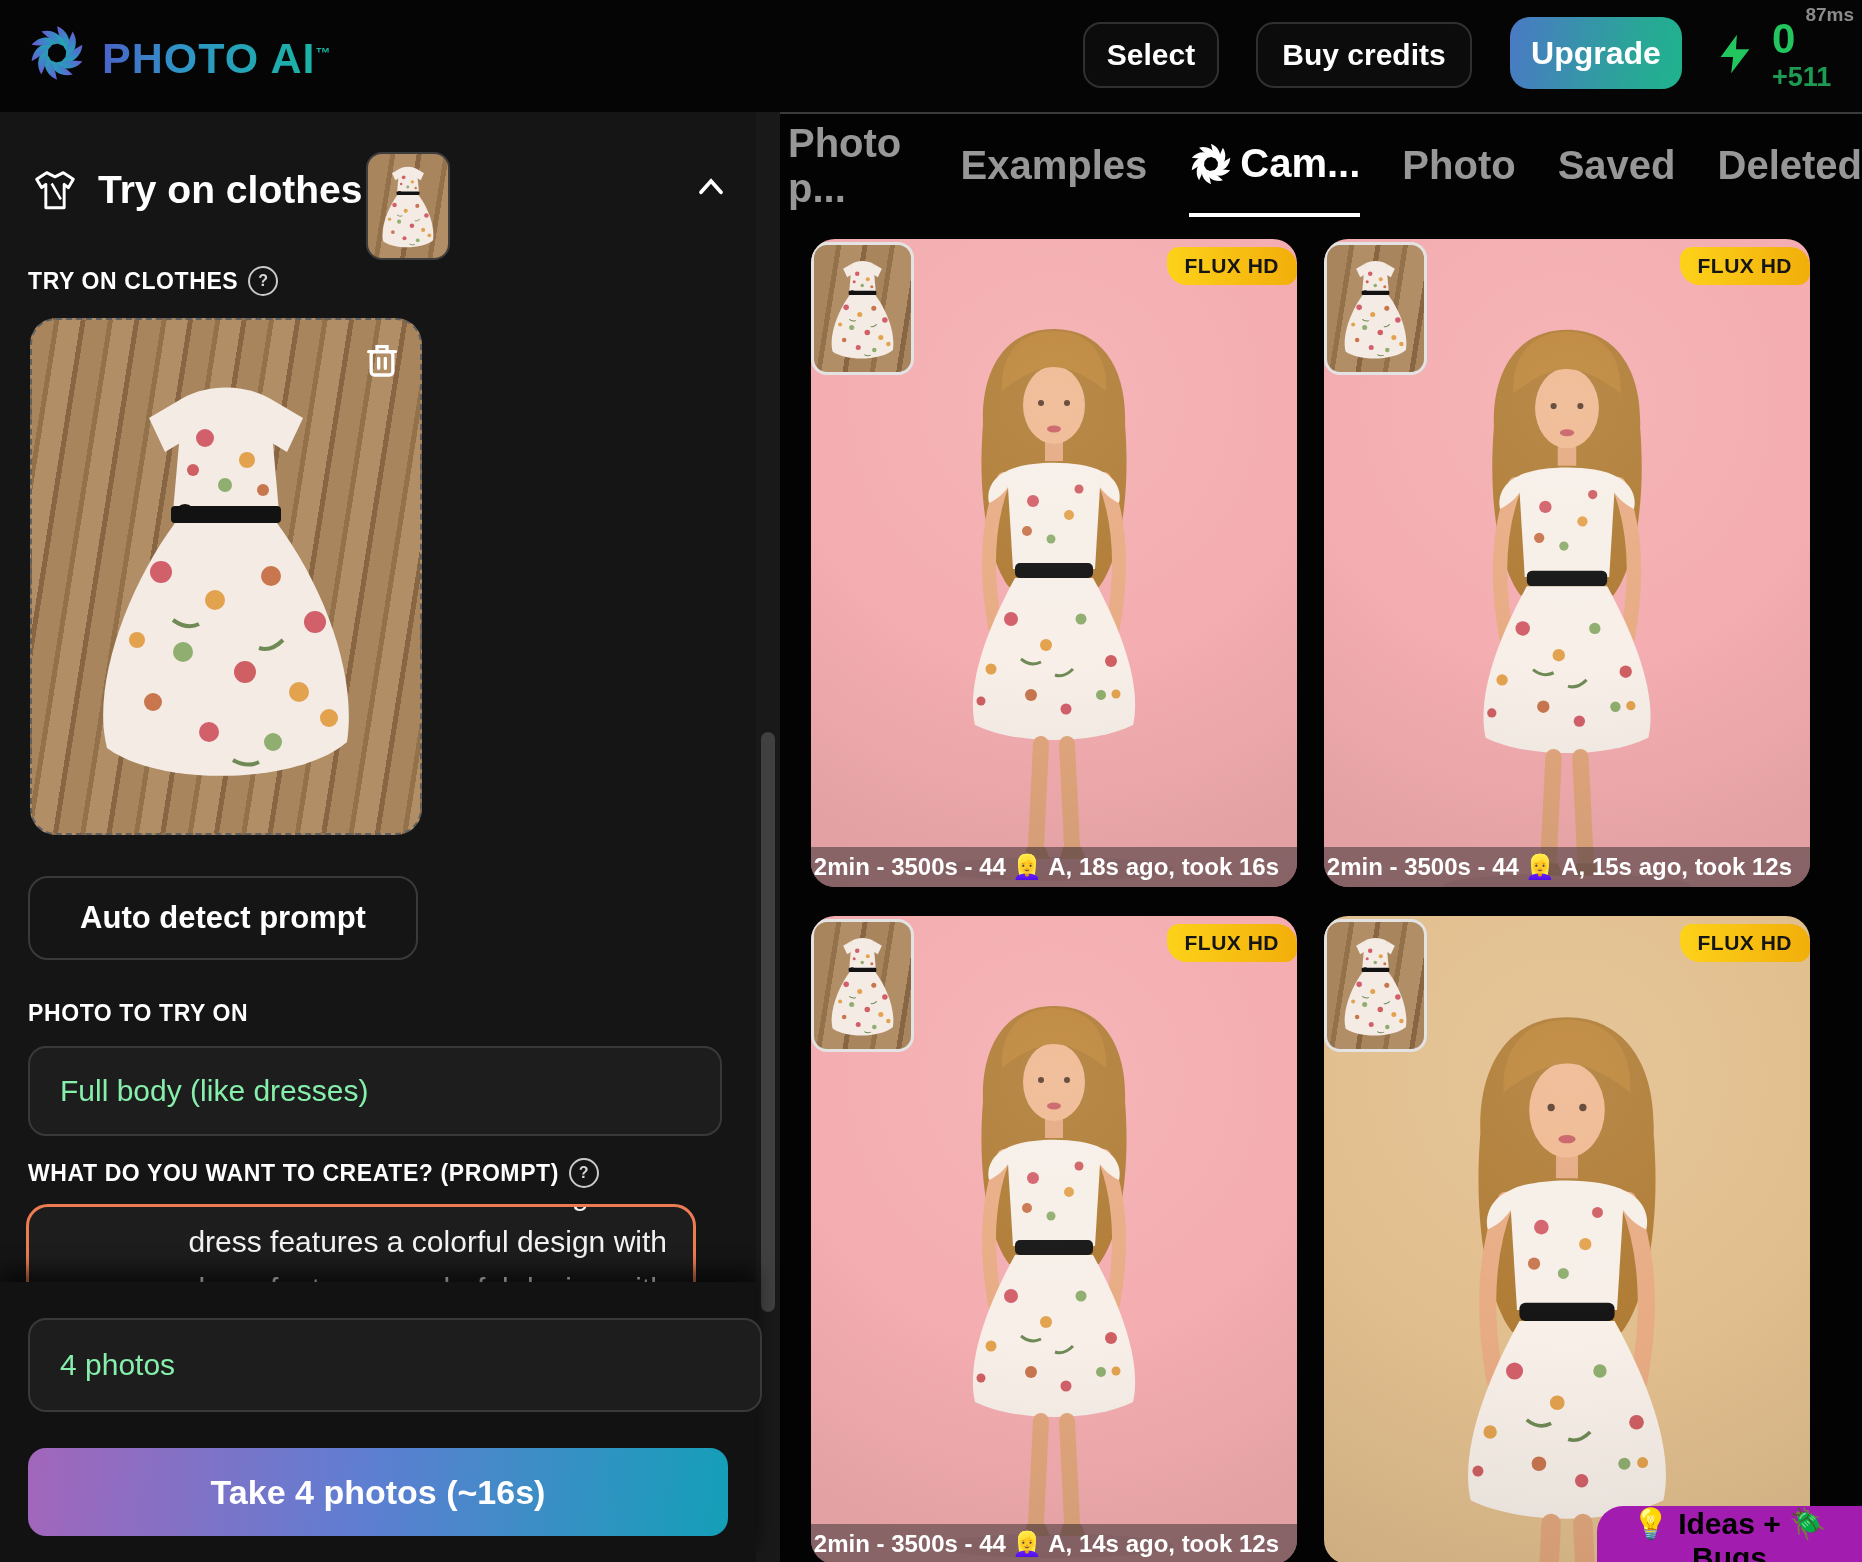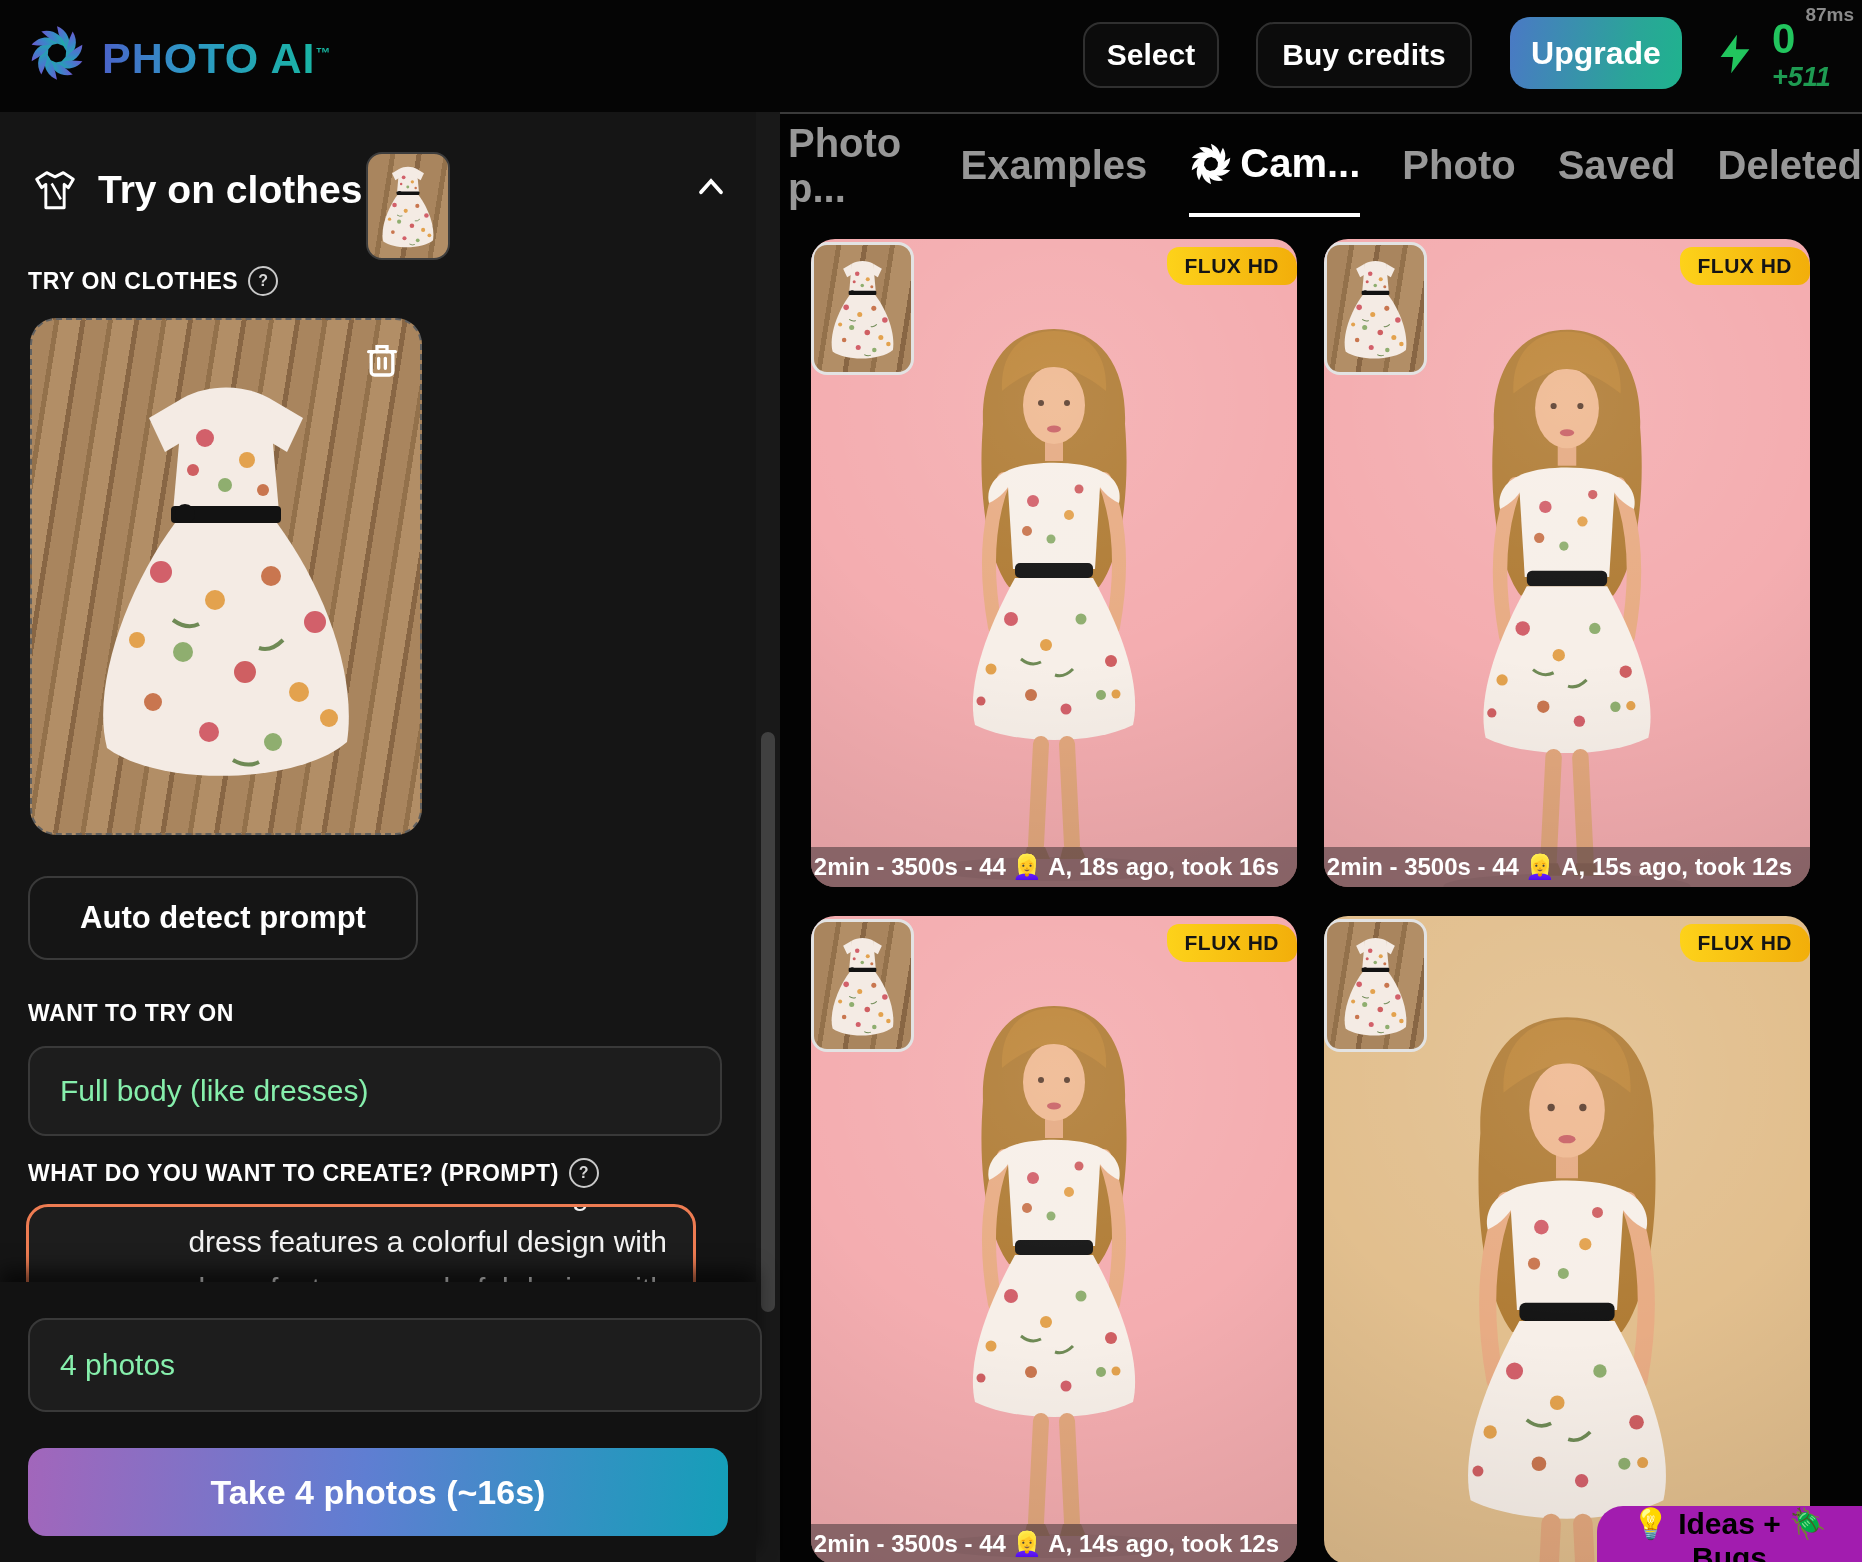--- a/index.html
+++ b/index.html
@@ -19,21 +19,21 @@
             border-radius:18px;color:#fff;font-weight:700;font-size:30px;display:flex;
             align-items:center;justify-content:center;cursor:pointer;}
   .select-btn{left:1083px;width:136px;}
   .buy-btn{left:1256px;width:216px;}
   .upgrade-btn{position:absolute;left:1510px;top:17px;width:172px;height:72px;border:none;
                border-radius:20px;background:linear-gradient(100deg,#4a79c5 0%,#2aa598 70%,#1fb38e 100%);
                color:#fff;font-weight:800;font-size:32px;display:flex;align-items:center;justify-content:center;cursor:pointer;}
   .bolt-icon{position:absolute;left:1712px;top:26px;width:46px;height:56px;}
   .credit-col{position:absolute;left:1772px;top:18px;display:flex;flex-direction:column;line-height:1;}
   .credit-num{font-size:42px;font-weight:800;color:#22c55e;}
-  .credit-delta{font-size:27px;font-weight:700;color:#1e9b52;margin-top:4px;font-style:italic;}
+  .credit-delta{font-size:27px;font-weight:700;color:#1e9b52;margin-top:4px;}
 
   
   .sidebar{position:absolute;left:0;top:112px;width:756px;height:1450px;background:#151515;}
   .tshirt-icon{position:absolute;left:30px;top:50px;width:50px;height:58px;}
   .sb-title{position:absolute;left:98px;top:56px;font-size:39px;font-weight:800;}
   .sb-thumb{position:absolute;left:366px;top:40px;width:80px;height:104px;border-radius:16px;
             border:2px solid #3d3d3d;overflow:hidden;}
   .chevron-up{position:absolute;left:696px;top:62px;width:30px;height:24px;}
   .sb-label{position:absolute;left:28px;font-size:23px;font-weight:800;letter-spacing:.6px;
             display:flex;align-items:center;gap:10px;}
@@ -233,21 +233,21 @@
       <path d="M4 7 H20"></path>
         <path d="M9 7 V4 H15 V7"></path>
         <rect x="5.5" y="7" width="13" height="14" rx="2"></rect>
         <path d="M10 11 V17 M14 11 V17"></path>
     </svg>
   </div>
 
   <button class="autodetect">Auto detect prompt</button>
 
   <div class="sb-label" style="top:888px;">
-    <span>WANT TO TRY ON</span>
+    <span>PHOTO TO TRY ON</span>
   </div>
   <div class="fake-select select1">
     <span>Full body (like dresses)</span>
   </div>
 
   <div class="sb-label" style="top:1046px;">
     <span>WHAT DO YOU WANT TO CREATE? (PROMPT)</span>
     <span class="help">?</span>
   </div>
   <div class="prompt-box">

